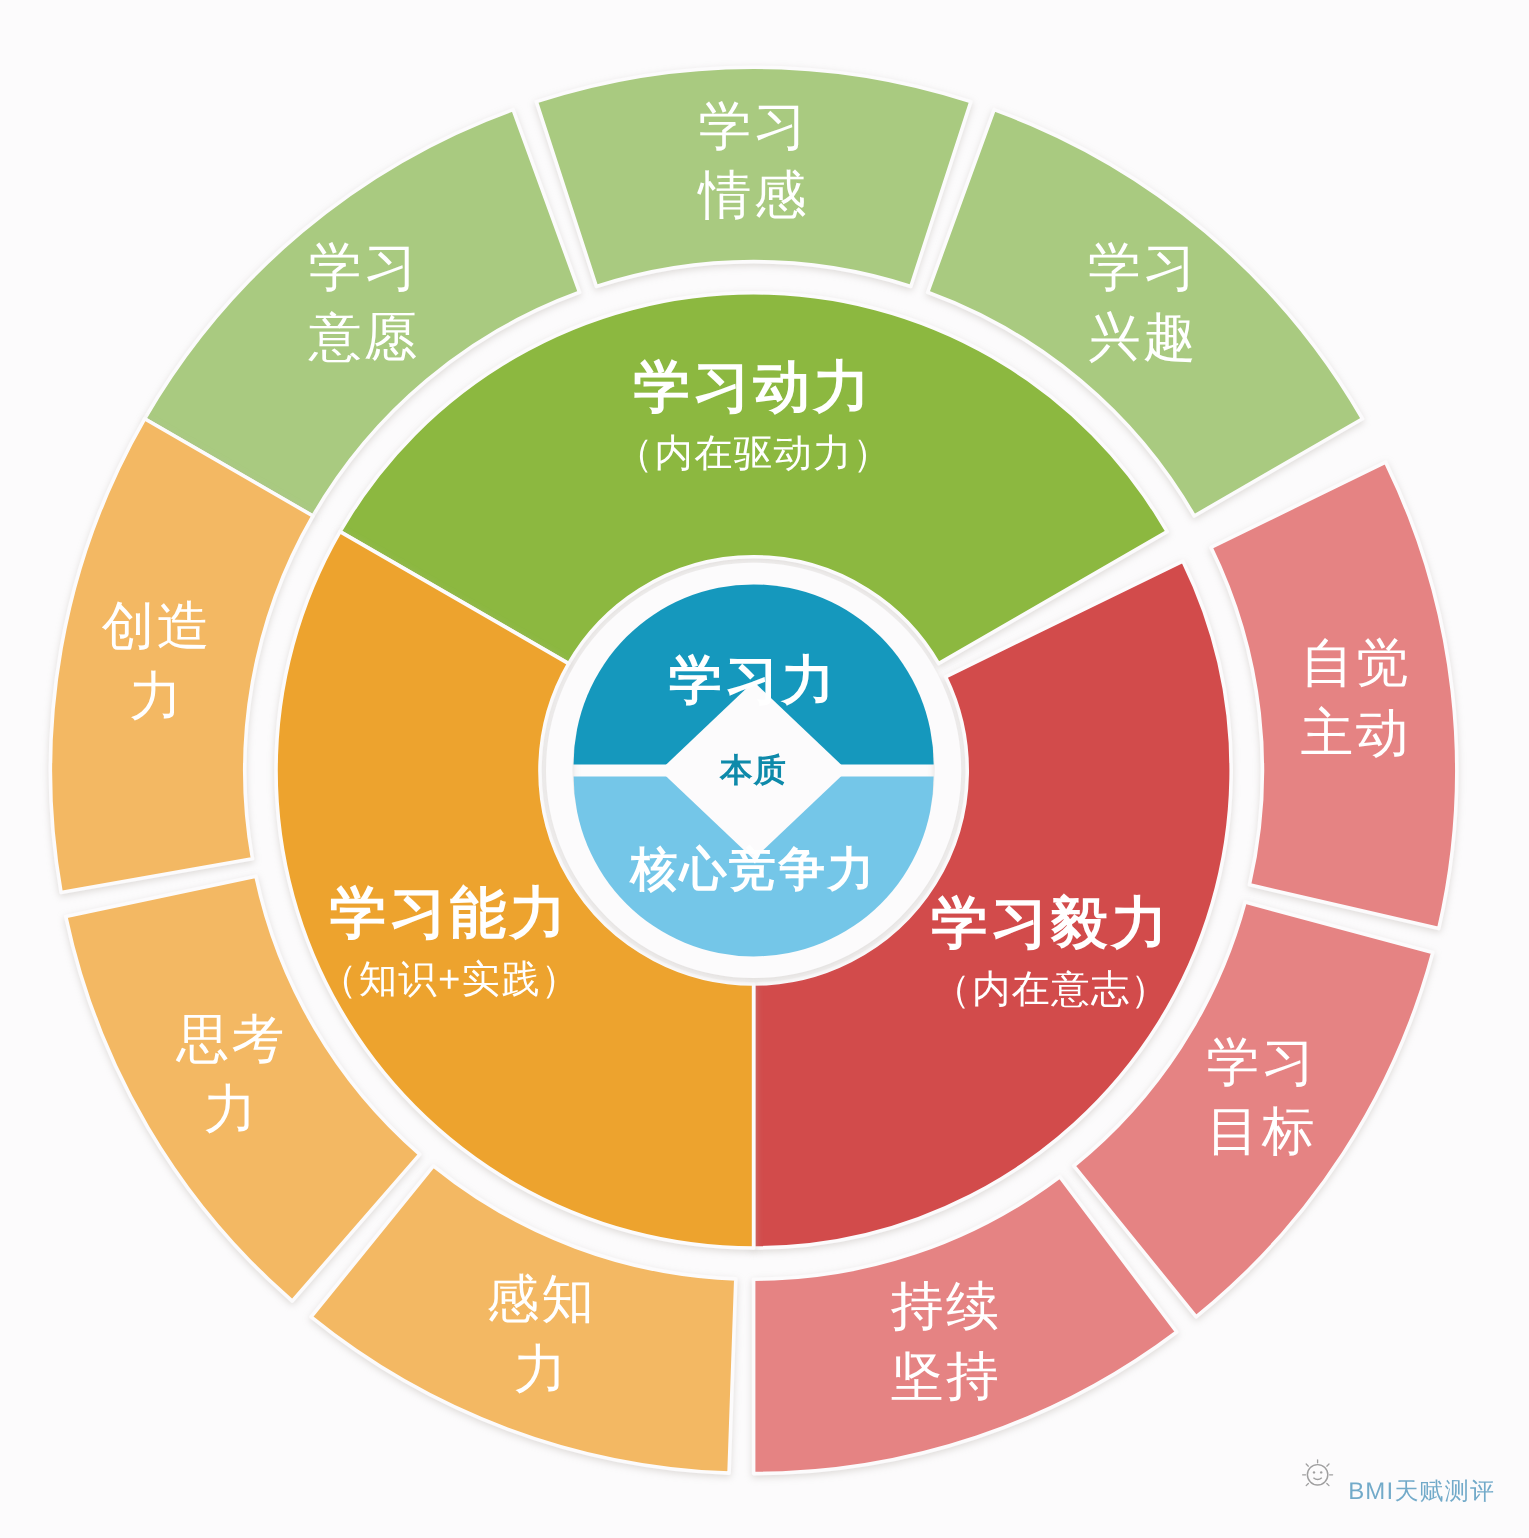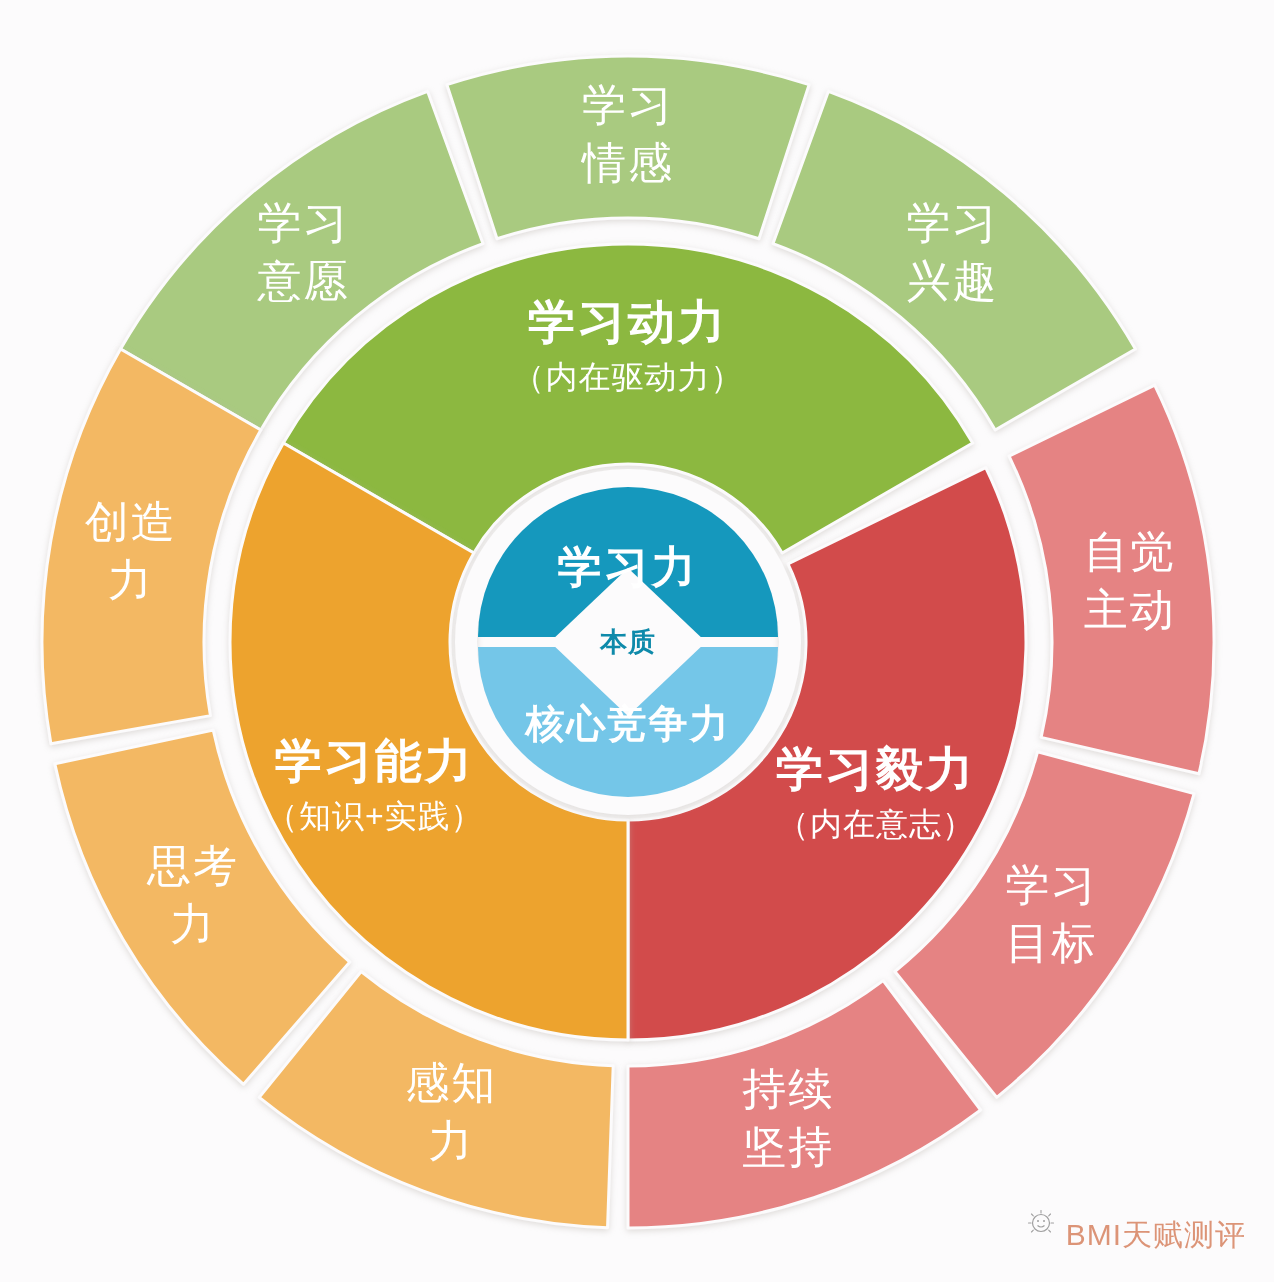--- a/index.html
+++ b/index.html
@@ -72,22 +72,22 @@
     position: absolute;
     right: 28px;
     bottom: 26px;
     display: flex;
     align-items: center;
     gap: 10px;
     opacity: 0.55;
   }
   .watermark .wm-text {
     font-family: "Liberation Sans", "DejaVu Sans", sans-serif;
-    font-size: 30px;
-    color: #c2410c;
+    font-size: 20px;
+    color: #0369a1;
     letter-spacing: 1px;
     white-space: nowrap;
     margin-top: 24px;
   }
   .wm-icon { flex: 0 0 auto; }
 </style>
 </head>
 <body>
 
 <div id="stage">

